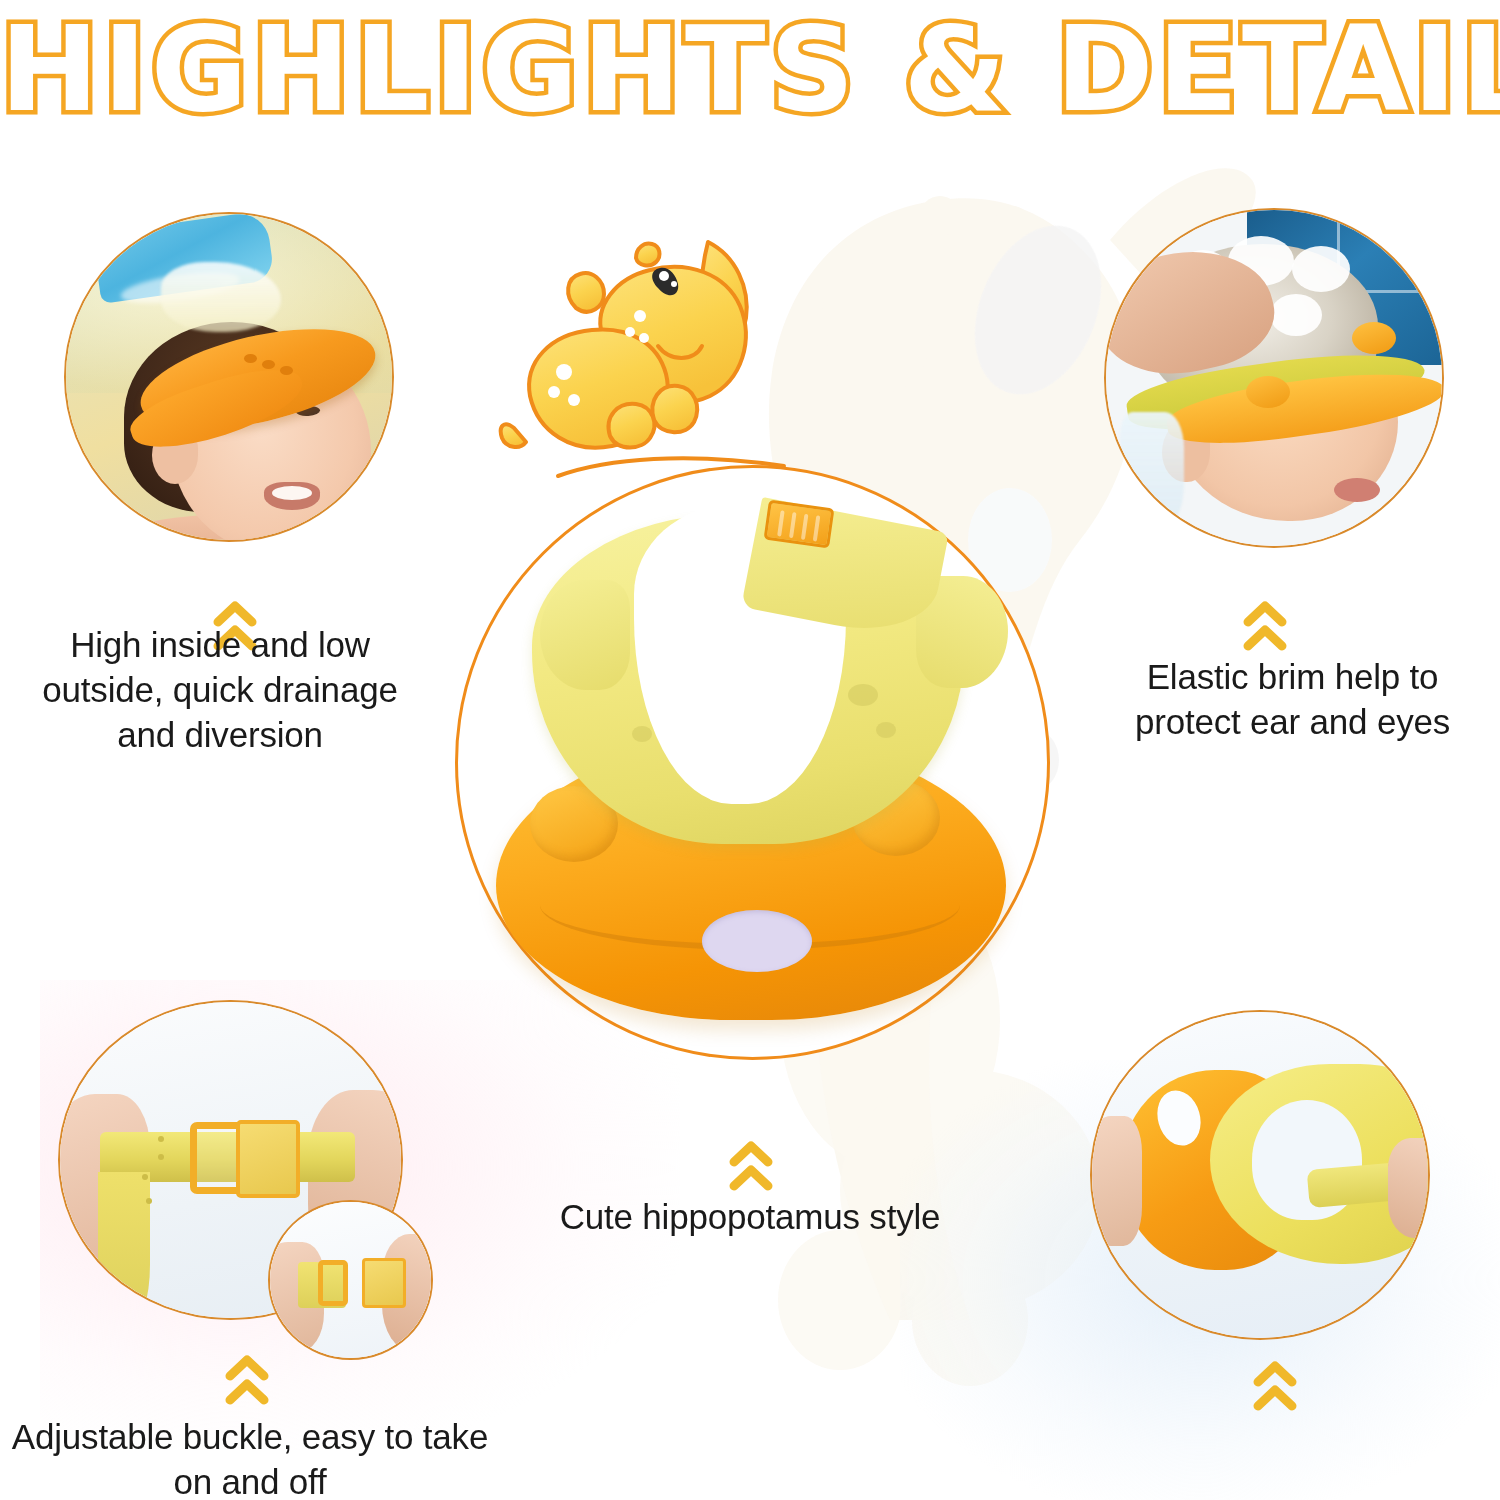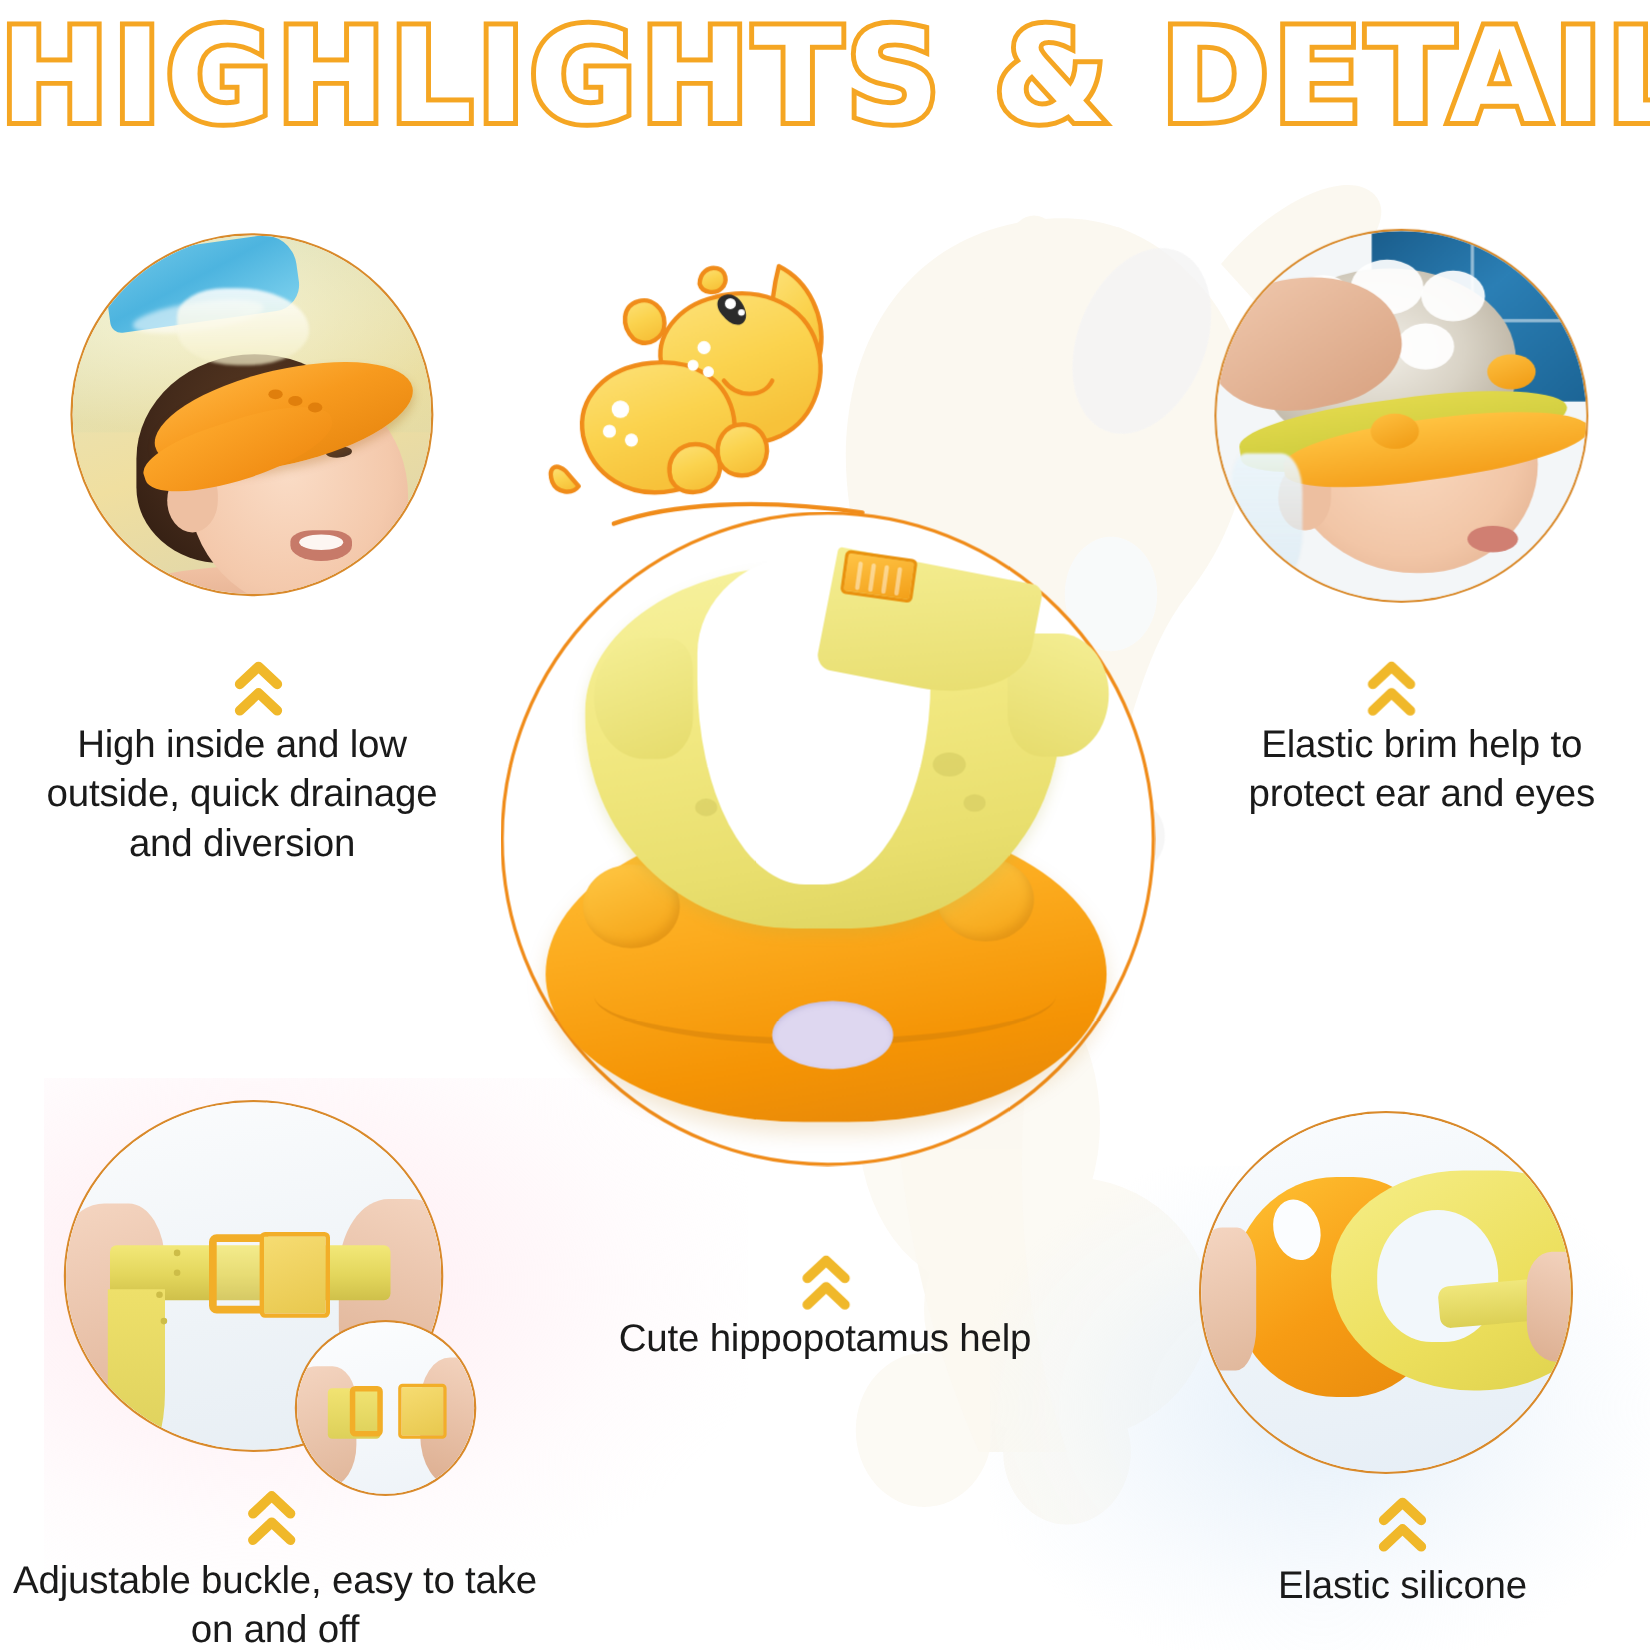--- a/index.html
+++ b/index.html
@@ -243,21 +243,21 @@
   
   .cap {
     position:absolute;
     color:#1a1a1a;
     font-size:35px;
     line-height:1.28;
     text-align:center;
     font-family:"Liberation Sans", sans-serif;
     letter-spacing:-.2px;
   }
-  #cap-tl { left:10px; top:655px; width:420px; }
+  #cap-tl { left:10px; top:623px; width:420px; }
   #cap-tr { left:1095px; top:655px; width:395px; }
   #cap-c  { left:440px; top:1195px; width:620px; }
   #cap-bl { left:10px; top:1415px; width:480px; }
   #cap-br { left:1075px; top:1420px; width:400px; }
 </style>
 </head>
 <body>
 
 <div id="stage">
 
@@ -497,17 +497,16 @@
     <svg width="58" height="56" viewBox="0 0 58 56">
       <g fill="none" stroke="#F0B82A" stroke-width="9" stroke-linecap="round" stroke-linejoin="round">
         <polyline points="12,24 29,8 46,24"></polyline>
         <polyline points="12,48 29,32 46,48"></polyline>
       </g>
     </svg>
   </div>
 
   <div class="cap" id="cap-tl">High inside and low outside, quick drainage and diversion</div>
   <div class="cap" id="cap-tr">Elastic brim help to protect ear and eyes</div>
-  <div class="cap" id="cap-c">Cute hippopotamus help</div>
+  <div class="cap" id="cap-c">Cute hippopotamus style</div>
   <div class="cap" id="cap-bl">Adjustable buckle, easy to take on and off</div>
-  <div class="cap" id="cap-br">Elastic silicone</div>
 
 </div>
 
 </body></html>

